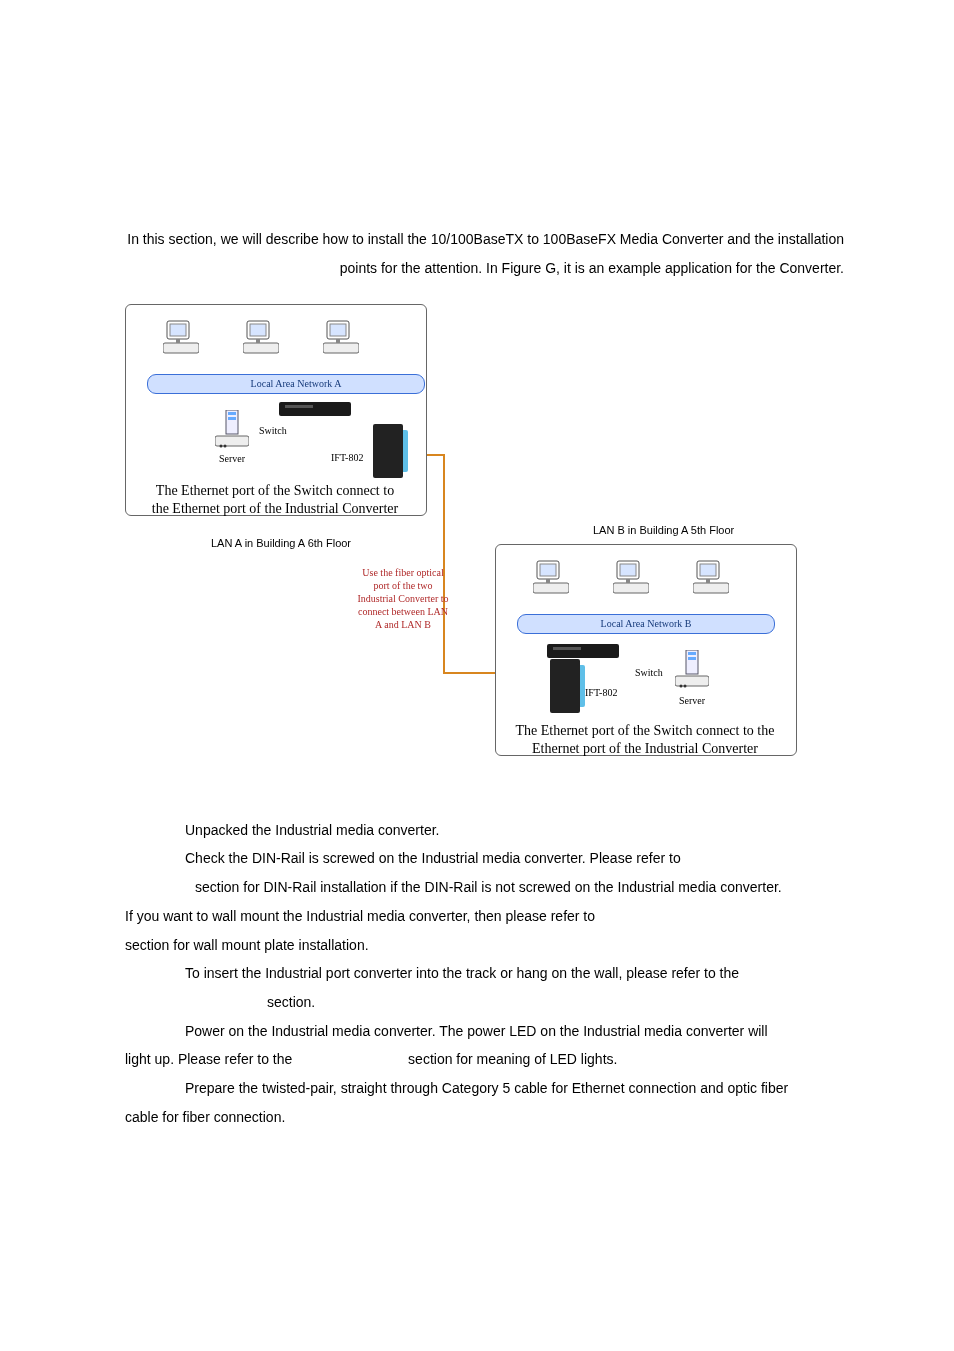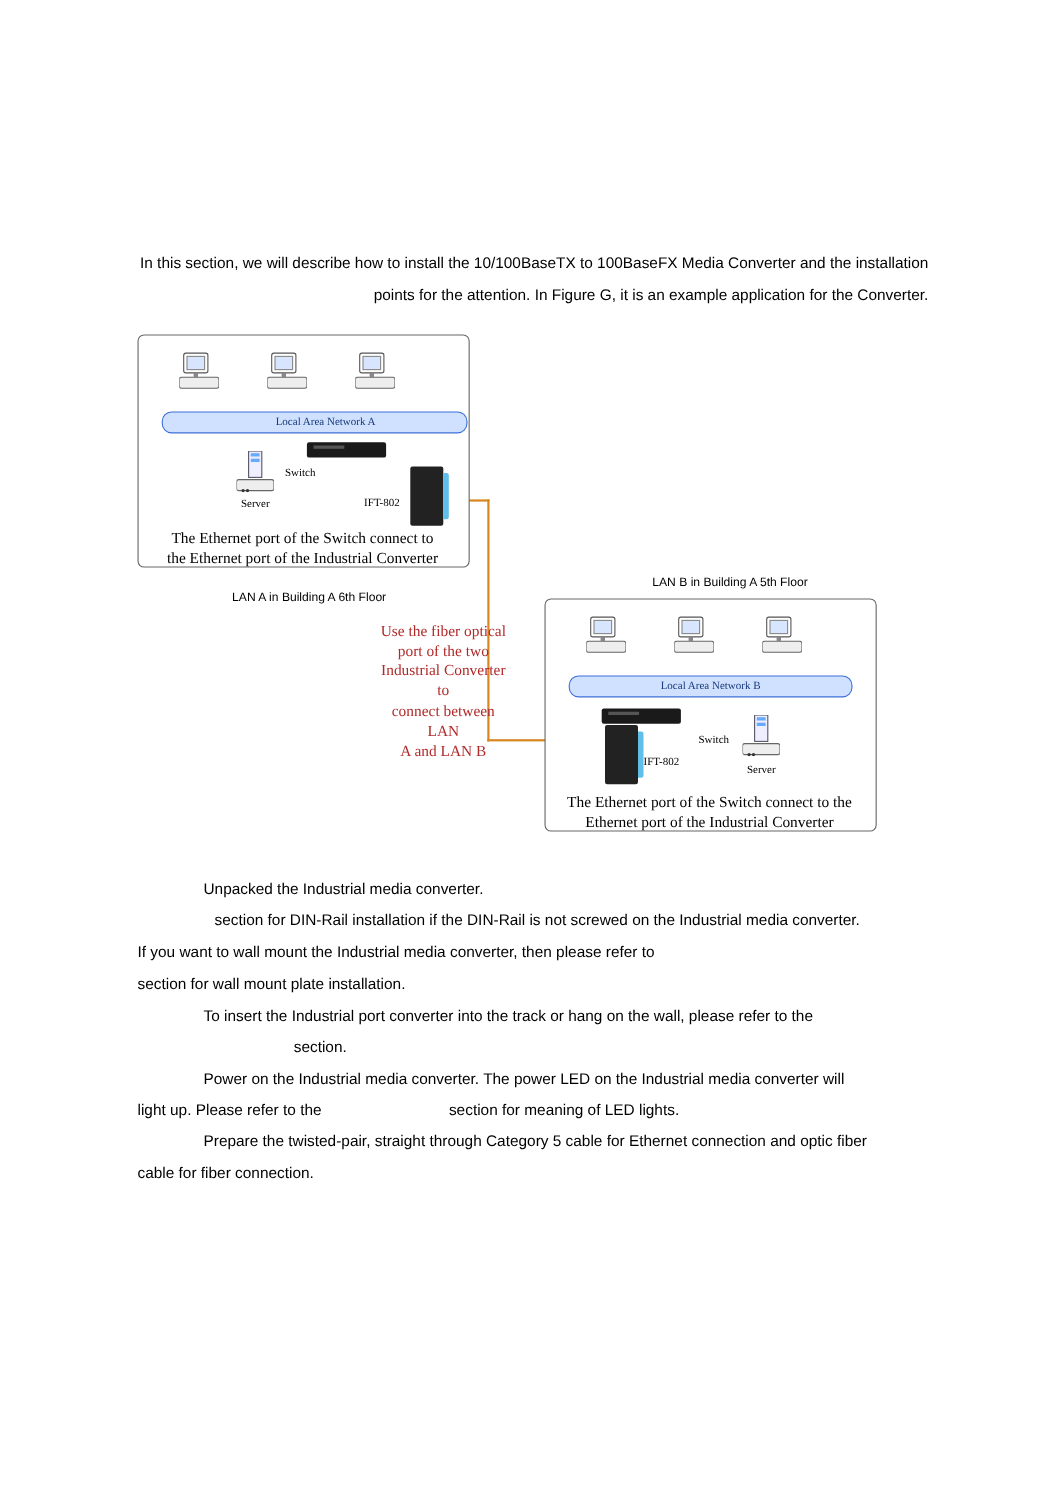--- a/index.html
+++ b/index.html
@@ -118,30 +118,30 @@
     height: 2px;
     background: #d8861f;
   }
   .orange-line-v {
     position: absolute;
     width: 2px;
     background: #d8861f;
   }
   .fiber-text {
     position: absolute;
-    font-size: 14px;
+    font-size: 10px;
     font-family: "Times New Roman", serif;
     color: #b02a2a;
     text-align: center;
     width: 120px;
     line-height: 1.3;
   }
   
   .steps {
-    margin-top: 10px;
+    margin-top: 32px;
   }
   .steps p {
     margin: 0 0 0 0;
     line-height: 2.05;
   }
   .indent1 { text-indent: 60px; }
   .indent2 { text-indent: 70px; }
   .noindent { text-indent: 0; }
 </style>
 </head>
@@ -269,20 +269,21 @@
 
       <div class="tiny-center" style="left:380px; top:418px; line-height:1.3;">
         <span>The Ethernet port of the Switch connect to the</span><br>
         <span>Ethernet port of the Industrial Converter</span>
       </div>
     </div>
   </div>
 
   <div class="steps">
     <p class="indent1">Unpacked the Industrial media converter.</p>
+    <p class="indent1">Check the DIN-Rail is screwed on the Industrial media converter. Please refer to</p>
     <p class="indent2">section for DIN-Rail installation if the DIN-Rail is not screwed on the Industrial media converter.</p>
     <p class="noindent">If you want to wall mount the Industrial media converter, then please refer to</p>
     <p class="noindent">section for wall mount plate installation.</p>
     <p class="indent1">To insert the Industrial port converter into the track or hang on the wall, please refer to the</p>
     <p style="text-indent:142px;">section.</p>
     <p class="indent1">Power on the Industrial media converter. The power LED on the Industrial media converter will</p>
     <p class="noindent">
       <span>light up. Please refer to the</span>
       <span style="display:inline-block; width:108px;"></span>
       <span>section for meaning of LED lights.</span>

